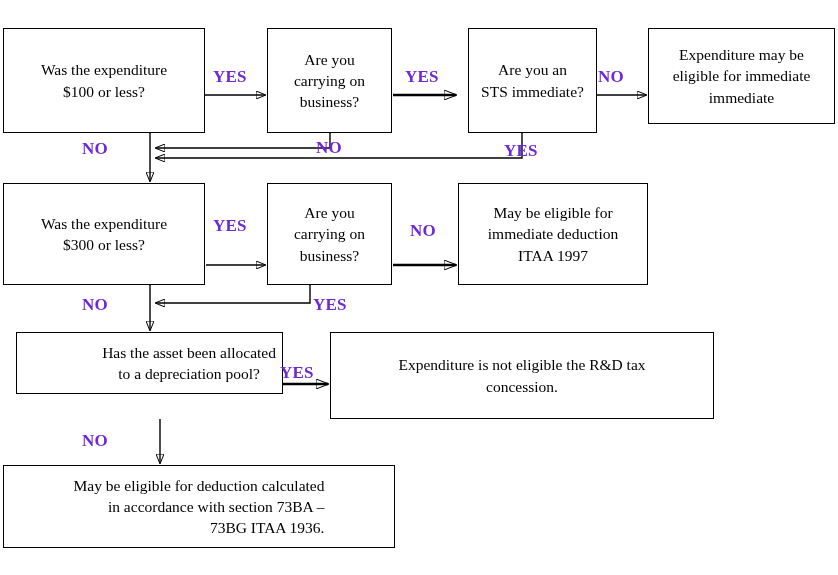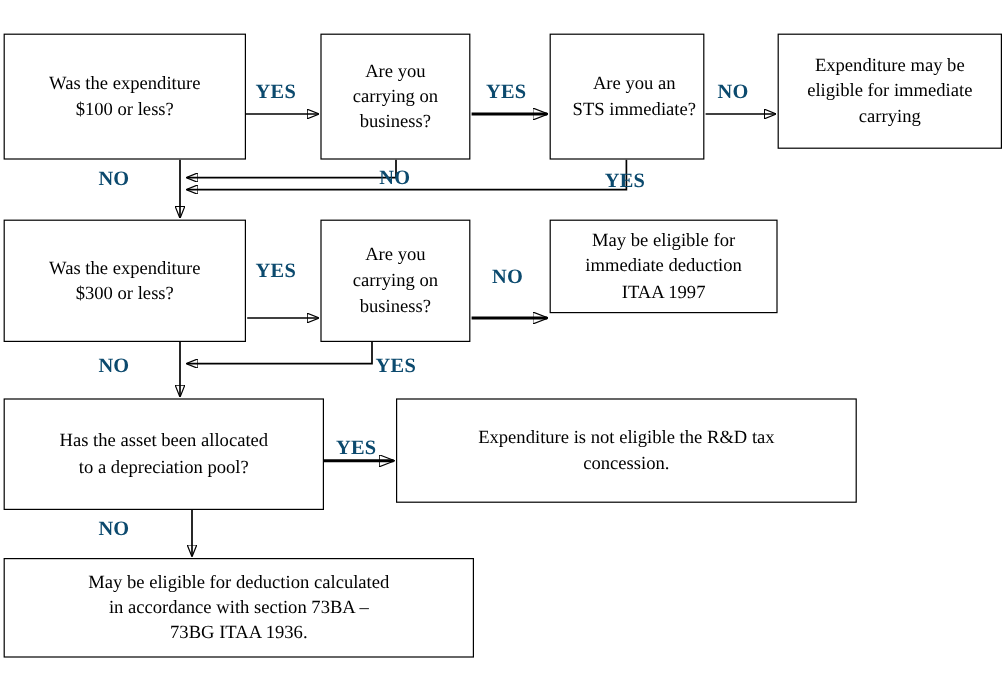--- a/index.html
+++ b/index.html
@@ -24,28 +24,28 @@
     align-items: center;
     justify-content: center;
     text-align: center;
     font-size: 15.5px;
     line-height: 1.36;
     color: #000000;
     padding: 2px 6px;
   }
   .node.left-align {
     justify-content: center;
-    text-align: center;
+    text-align: right;
   }
   .edge-label {
     position: absolute;
     font-family: "Liberation Serif", "DejaVu Serif", serif;
     font-weight: bold;
     font-size: 17px;
-    color: #0c4a6e;
+    color: #6d28d9;
     white-space: nowrap;
     letter-spacing: 0.2px;
   }
   svg.connectors {
     position: absolute;
     left: 0;
     top: 0;
     width: 838px;
     height: 575px;
     overflow: visible;
@@ -96,54 +96,54 @@
           <div>$100 or less?</div>
         </div>
       </div>
       <div class="node" style="left: 267px; top: 28px; width: 125px; height: 105px;">
         <div>
           <div>Are you</div>
           <div>carrying on</div>
           <div>business?</div>
         </div>
       </div>
-      <div class="node" style="left: 458px; top: 28px; width: 129px; height: 105px; justify-content: flex-end;">
+      <div class="node" style="left: 468px; top: 28px; width: 129px; height: 105px;">
         <div>
           <div>Are you an</div>
           <div>STS immediate?</div>
         </div>
       </div>
       <div class="node" style="left: 648px; top: 28px; width: 187px; height: 96px;">
         <div>
           <div>Expenditure may be</div>
           <div>eligible for immediate</div>
-          <div>carrying</div>
+          <div>immediate</div>
         </div>
       </div>
       <div class="node" style="left: 3px; top: 183px; width: 202px; height: 102px;">
         <div>
           <div>Was the expenditure</div>
           <div>$300 or less?</div>
         </div>
       </div>
       <div class="node" style="left: 267px; top: 183px; width: 125px; height: 102px;">
         <div>
           <div>Are you</div>
           <div>carrying on</div>
           <div>business?</div>
         </div>
       </div>
-      <div class="node" style="left: 458px; top: 183px; width: 190px; height: 78px;">
+      <div class="node" style="left: 458px; top: 183px; width: 190px; height: 102px;">
         <div>
           <div>May be eligible for</div>
           <div>immediate deduction</div>
           <div>ITAA 1997</div>
         </div>
       </div>
-      <div class="node" style="left: 3px; top: 332px; width: 267px; height: 93px;">
+      <div class="node" style="left: 16px; top: 332px; width: 267px; height: 62px; justify-content: flex-end;">
         <div>
           <div>Has the asset been allocated</div>
           <div>to a depreciation pool?</div>
         </div>
       </div>
       <div class="node" style="left: 330px; top: 332px; width: 384px; height: 87px;">
         <div>
           <div>Expenditure is not eligible the R&amp;D tax</div>
           <div>concession.</div>
         </div>

